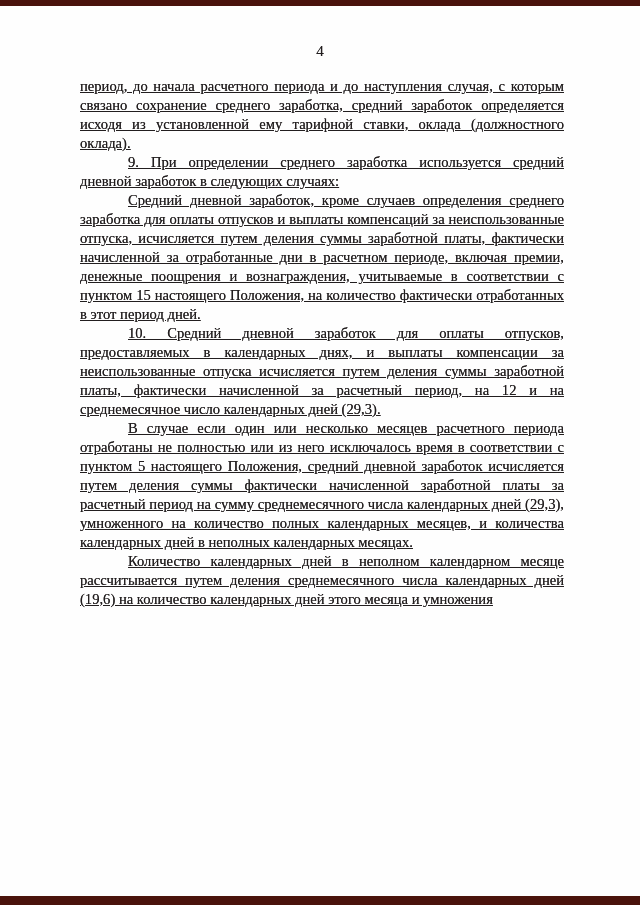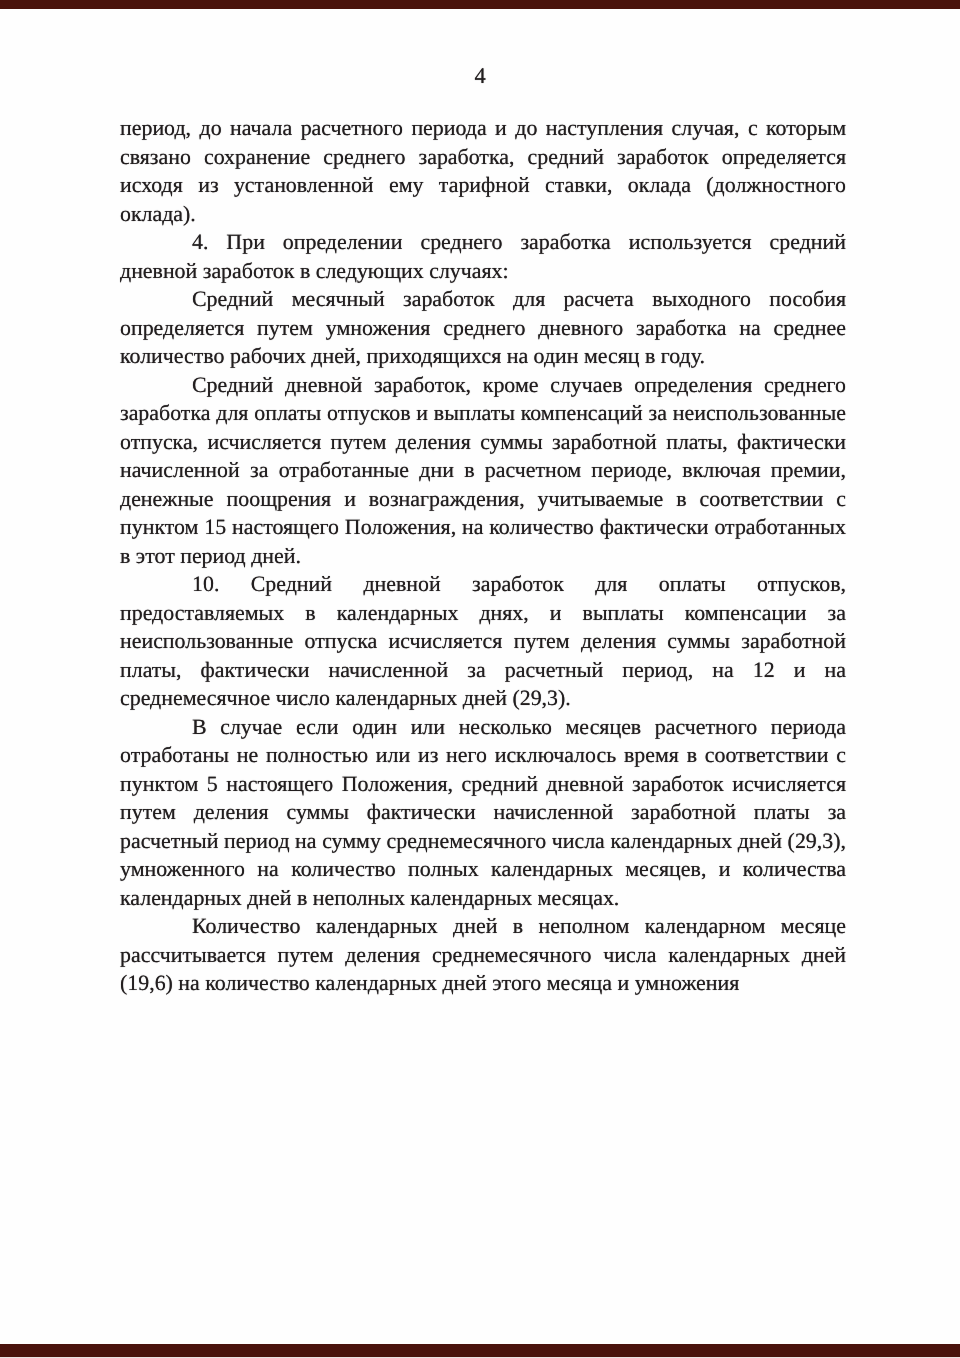--- a/index.html
+++ b/index.html
@@ -31,20 +31,21 @@
     line-height: 19px;
     margin-bottom: 14px;
     text-shadow: 0 0 0.5px rgba(34,30,31,0.85);
   }
   .body-text {
     margin: 16px 76px 0 80px;
     font-size: 14.6px;
     line-height: 19px;
     text-align: justify;
     text-shadow: 0 0 0.5px rgba(34,30,31,0.85);
+    text-decoration: underline;
   }
   .body-text p {
     margin: 0;
     padding: 0;
     text-indent: 48px;
   }
   .body-text p.continued {
     text-indent: 0;
   }
 </style>
@@ -52,22 +53,21 @@
 <body>
 
 <div class="page">
 
   <div class="edge-bar top"></div>
 
   <div class="page-number">4</div>
 
   <div class="body-text">
     <p class="continued">период, до начала расчетного периода и до наступления случая, с которым связано сохранение среднего заработка, средний заработок определяется исходя из установленной ему тарифной ставки, оклада (должностного оклада).</p>
-    <p>4. При определении среднего заработка используется средний дневной заработок в следующих случаях:</p>
-    <p>Средний месячный заработок для расчета выходного пособия определяется путем умножения среднего дневного заработка на среднее количество рабочих дней, приходящихся на один месяц в году.</p>
+    <p>9. При определении среднего заработка используется средний дневной заработок в следующих случаях:</p>
     <p>Средний дневной заработок, кроме случаев определения среднего заработка для оплаты отпусков и выплаты компенсаций за неиспользованные отпуска, исчисляется путем деления суммы заработной платы, фактически начисленной за отработанные дни в расчетном периоде, включая премии, денежные поощрения и вознаграждения, учитываемые в соответствии с пунктом 15 настоящего Положения, на количество фактически отработанных в этот период дней.</p>
     <p>10. Средний дневной заработок для оплаты отпусков, предоставляемых в календарных днях, и выплаты компенсации за неиспользованные отпуска исчисляется путем деления суммы заработной платы, фактически начисленной за расчетный период, на 12 и на среднемесячное число календарных дней (29,3).</p>
     <p>В случае если один или несколько месяцев расчетного периода отработаны не полностью или из него исключалось время в соответствии с пунктом 5 настоящего Положения, средний дневной заработок исчисляется путем деления суммы фактически начисленной заработной платы за расчетный период на сумму среднемесячного числа календарных дней (29,3), умноженного на количество полных календарных месяцев, и количества календарных дней в неполных календарных месяцах.</p>
     <p>Количество календарных дней в неполном календарном месяце рассчитывается путем деления среднемесячного числа календарных дней (19,6) на количество календарных дней этого месяца и умножения</p>
   </div>
 
   <div class="edge-bar bottom"></div>
 
 </div>
 

